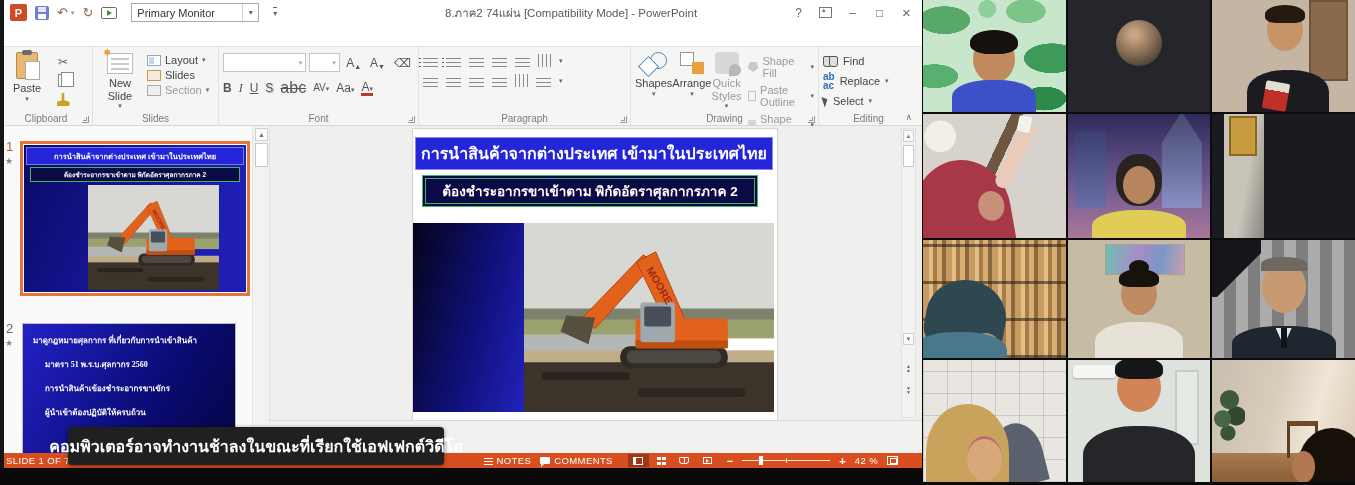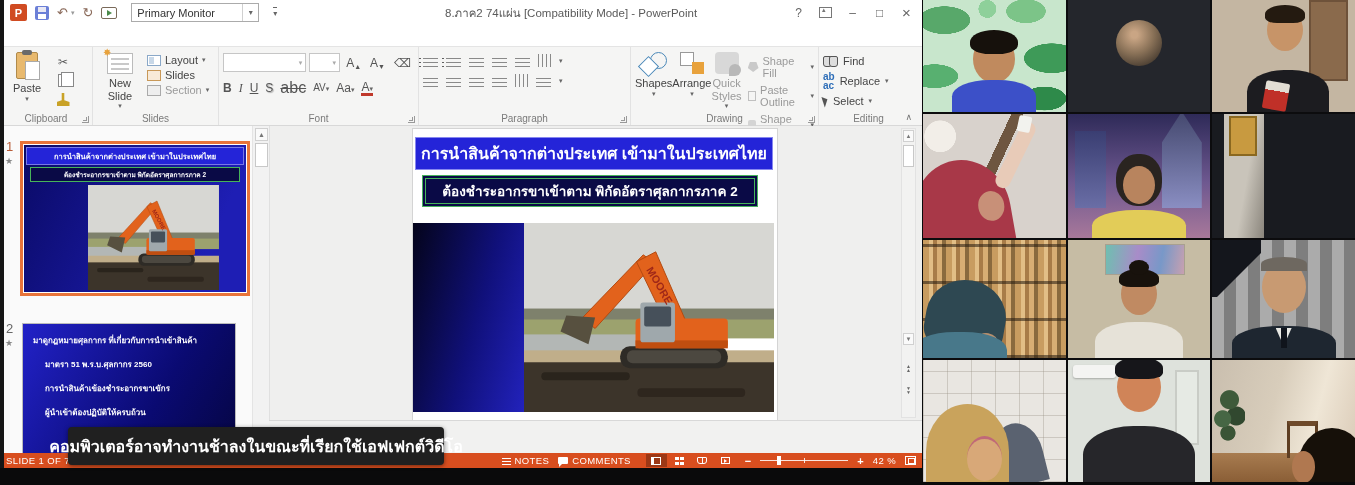--- a/index.html
+++ b/index.html
@@ -122,21 +122,21 @@
   .thumb-num { position:absolute; font-size:13px; color:#666; }
   .thumb-star { position:absolute; font-size:9px; color:#888; }
   .thumb1 { position:absolute; left:20px; top:15px; width:230px; height:155px; border:3px solid #E8743A; background:#FFF; padding:1px; }
   .thumb1-in { width:100%; height:100%; display:flex; flex-direction:column; background:linear-gradient(115deg,#0A0A66,#1E1EB4 80%); }
   .t1-banner { margin:2px 2px 0; background:#2424D8; border:1px solid #7878E8; color:#FFF; font-size:7.5px; font-weight:bold; text-align:center; padding:2px 0; white-space:nowrap; overflow:hidden; }
   .t1-sub { margin:2px 6px 0; background:#0A0A46; border:1px solid #46B45A; color:#FFF; font-size:6.5px; font-weight:bold; text-align:center; padding:1.5px 0; white-space:nowrap; overflow:hidden; }
   .t1-photo { position:relative; flex:1; margin-top:2px; }
   .t1-photo svg { position:absolute; left:29%; top:1px; width:59%; height:calc(100% - 3px); }
   .thumb2 { position:absolute; left:22px; top:197px; width:214px; height:150px; background:linear-gradient(120deg,#2222C8 0%,#0A0A72 60%,#05053E 100%); border:1px solid #BBB; padding:10px 0 0 10px; }
   .thumb2 .line { color:#FFF; font-size:8px; font-weight:bold; margin-bottom:11px; white-space:nowrap; overflow:hidden; }
-  .thumb2 .line.ind { margin-left:12px; }
+  .thumb2 .line.ind { margin-left:12px;font-family:Liberation Serif, serif; }
   .thumb-scroll { position:absolute; left:252px; top:0; width:17px; height:327px; background:#F2F2F2; border-left:1px solid #E4E4E4; }
   .ts-up { position:absolute; left:2px; top:2px; width:13px; height:13px; background:#FAFAFA; border:1px solid #D0D0D0; font-size:7px; color:#777; display:flex; align-items:center; justify-content:center; }
   .ts-thumb { position:absolute; left:2px; top:17px; width:13px; height:24px; background:#FFF; border:1px solid #C8C8C8; }
 
   .canvas { position:absolute; left:269px; top:0; width:653px; height:294px; background:#EFEFEE; border-left:1px solid #E0E0E0; }
   .slide { position:absolute; left:143px; top:3px; width:364px; height:340px; background:#FFF; box-shadow:0 0 0 1px #D4D4D4; }
   .slide-banner { position:absolute; left:2px; top:8px; width:358px; height:33px; background:#2424D8; border:1px solid #8888F0; color:#FFF; font-size:16px; font-weight:bold; display:flex; align-items:center; justify-content:center; white-space:nowrap; overflow:hidden; }
   .slide-sub { position:absolute; left:9px; top:46px; width:336px; height:32px; background:#0A0A46; border:1px solid #46B45A; box-shadow:inset 0 0 0 2px #0A0A46, inset 0 0 0 3px #46B45A; color:#FFF; font-size:13.5px; font-weight:bold; display:flex; align-items:center; justify-content:center; white-space:nowrap; overflow:hidden; }
   .slide-photo { position:absolute; left:0; top:94px; width:361px; height:189px; display:flex; }
   .bluepanel { width:111px; height:100%; background:linear-gradient(105deg,#04041A 0%,#10107A 55%,#2222BC 100%); }
@@ -145,21 +145,21 @@
   .vscroll { position:absolute; right:6px; top:2px; width:15px; height:290px; background:#F2F2F1; border:1px solid #E2E2E2; }
   .vs-btn { position:absolute; left:1px; width:11px; height:12px; background:#FAFAFA; border:1px solid #D0D0D0; font-size:6px; color:#777; display:flex; align-items:center; justify-content:center; }
   .vs-thumb { position:absolute; left:1px; top:16px; width:11px; height:22px; background:#FFF; border:1px solid #C8C8C8; }
   .vs-dbl { position:absolute; left:1px; width:11px; height:14px; display:flex; flex-direction:column; align-items:center; justify-content:center; font-size:5px; color:#666; line-height:.9; }
 
   .notesbar { position:absolute; left:269px; top:294px; width:653px; height:33px; background:#F1F1F0; border-top:1px solid #D8D8D8; }
 
   
   .statusbar { position:absolute; left:0; top:453px; width:922px; height:15px; background:#D84E1F; color:#FFF; display:flex; align-items:center; font-size:9.5px; }
   .sb-slideind { padding-left:6px; letter-spacing:.4px; white-space:nowrap; }
-  .sb-right { position:absolute; right:6px; top:0; height:15px; display:flex; align-items:center; gap:9px; }
+  .sb-right { position:absolute; right:24px; top:0; height:15px; display:flex; align-items:center; gap:9px; }
   .sb-item { display:flex; align-items:center; gap:4px; letter-spacing:.4px; }
   .sbi-notes { width:9px; height:8px; background:repeating-linear-gradient(0deg,#FFF 0 1px,transparent 1px 3px); }
   .sbi-comm { width:10px; height:7px; background:#FFF; border-radius:1px; position:relative; }
   .sbi-comm::after { content:""; position:absolute; left:1px; bottom:-3px; border-top:3px solid #FFF; border-right:3px solid transparent; }
   .sb-views { display:flex; align-items:center; gap:2px; margin-left:6px; }
   .vi { width:21px; height:13px; display:flex; align-items:center; justify-content:center; }
   .vi.active { background:rgba(0,0,0,.28); }
   .vi-normal { width:10px; height:8px; border:1px solid #FFF; border-left:3px solid #FFF; }
   .vi-sorter { width:9px; height:8px; background:
      linear-gradient(#FFF,#FFF) left top/4px 3px no-repeat,

